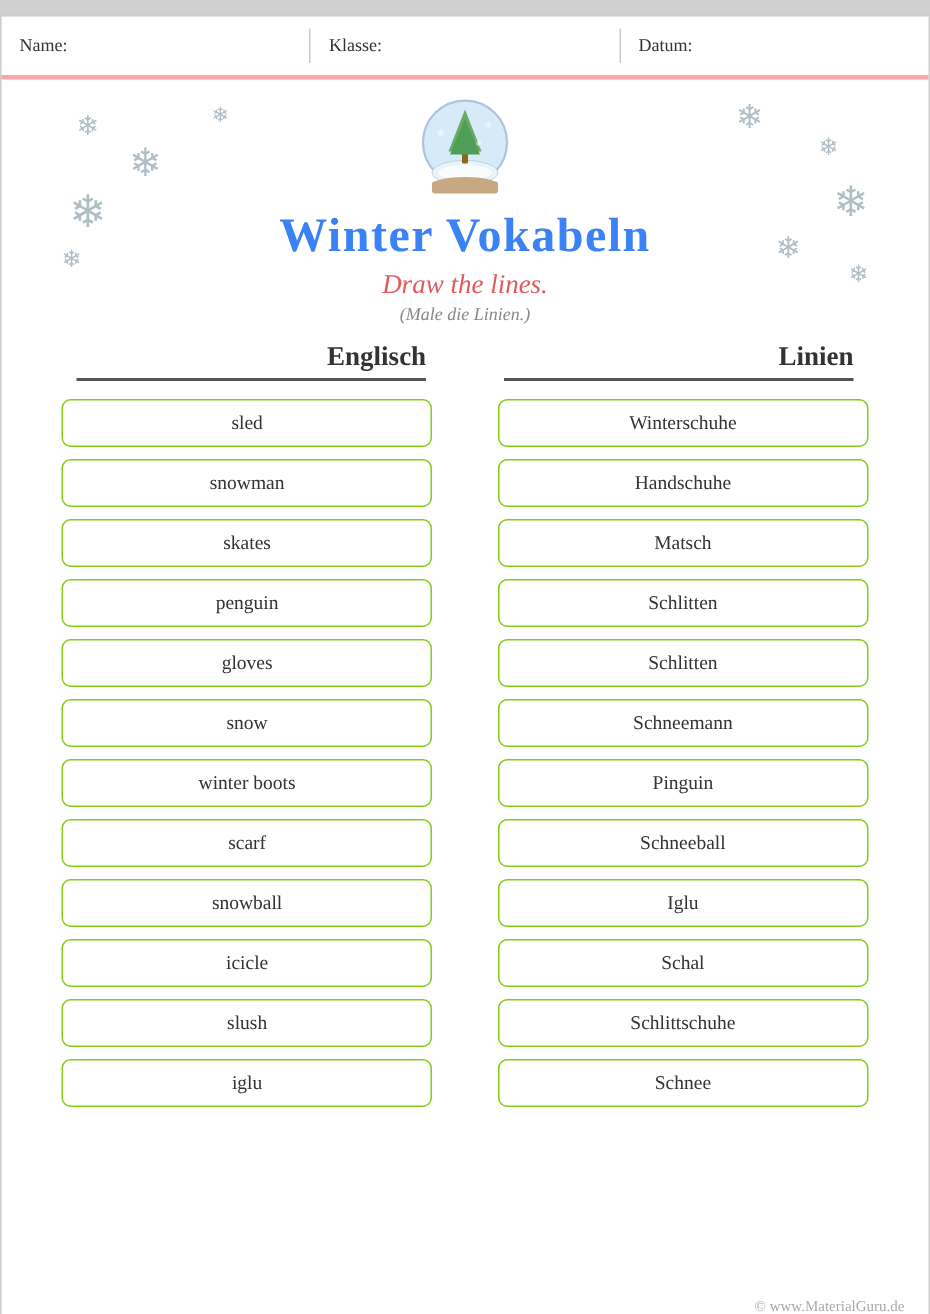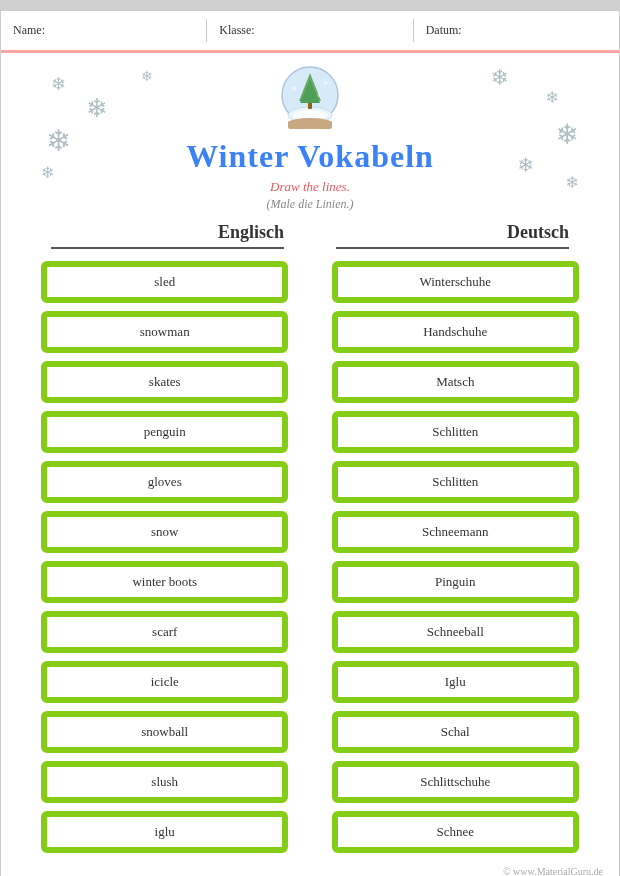--- a/index.html
+++ b/index.html
@@ -56,21 +56,21 @@
     .page-title {
       font-size: 32px;
       font-weight: bold;
       color: #3b82f6;
       font-family: 'Georgia', serif;
       letter-spacing: 1px;
       margin-bottom: 4px;
     }
     .subtitle-draw {
       color: #e05c5c;
-      font-size: 13px;
+      font-size: 18px;
       font-style: italic;
       margin-bottom: 2px;
     }
     .subtitle-male {
       color: #888;
       font-size: 12px;
       font-style: italic;
       margin-bottom: 10px;
     }
     .snowflake {
@@ -100,21 +100,21 @@
       justify-content: space-between;
       padding: 0 10px;
     }
     .word-column {
       width: 46%;
       display: flex;
       flex-direction: column;
       gap: 8px;
     }
     .word-box {
-      border: 6px solid #84cc16;
+      border: 1px solid #84cc16;
       border-radius: 6px;
       padding: 7px 10px;
       text-align: center;
       font-size: 13px;
       color: #333;
       background: #fff;
       font-family: 'Georgia', serif;
     }
     .footer {
       position: absolute;
@@ -177,35 +177,35 @@
         </svg>
       </div>
 
       <div class="page-title">Winter Vokabeln</div>
       <div class="subtitle-draw">Draw the lines.</div>
       <div class="subtitle-male">(Male die Linien.)</div>
     </div>
 
     <div class="columns-header">
       <div class="col-header">Englisch</div>
-      <div class="col-header">Deutsch</div>
+      <div class="col-header">Linien</div>
     </div>
 
     <div class="word-pairs">
       <div class="word-column" id="english-col">
           <div class="word-box">sled</div>
           <div class="word-box">snowman</div>
           <div class="word-box">skates</div>
           <div class="word-box">penguin</div>
           <div class="word-box">gloves</div>
           <div class="word-box">snow</div>
           <div class="word-box">winter boots</div>
           <div class="word-box">scarf</div>
+          <div class="word-box">snowball</div>
           <div class="word-box">icicle</div>
-          <div class="word-box">snowball</div>
           <div class="word-box">slush</div>
           <div class="word-box">iglu</div>
         </div>
       <div class="word-column" id="german-col">
           <div class="word-box">Winterschuhe</div>
           <div class="word-box">Handschuhe</div>
           <div class="word-box">Matsch</div>
           <div class="word-box">Schlitten</div>
           <div class="word-box">Schlitten</div>
           <div class="word-box">Schneemann</div>

